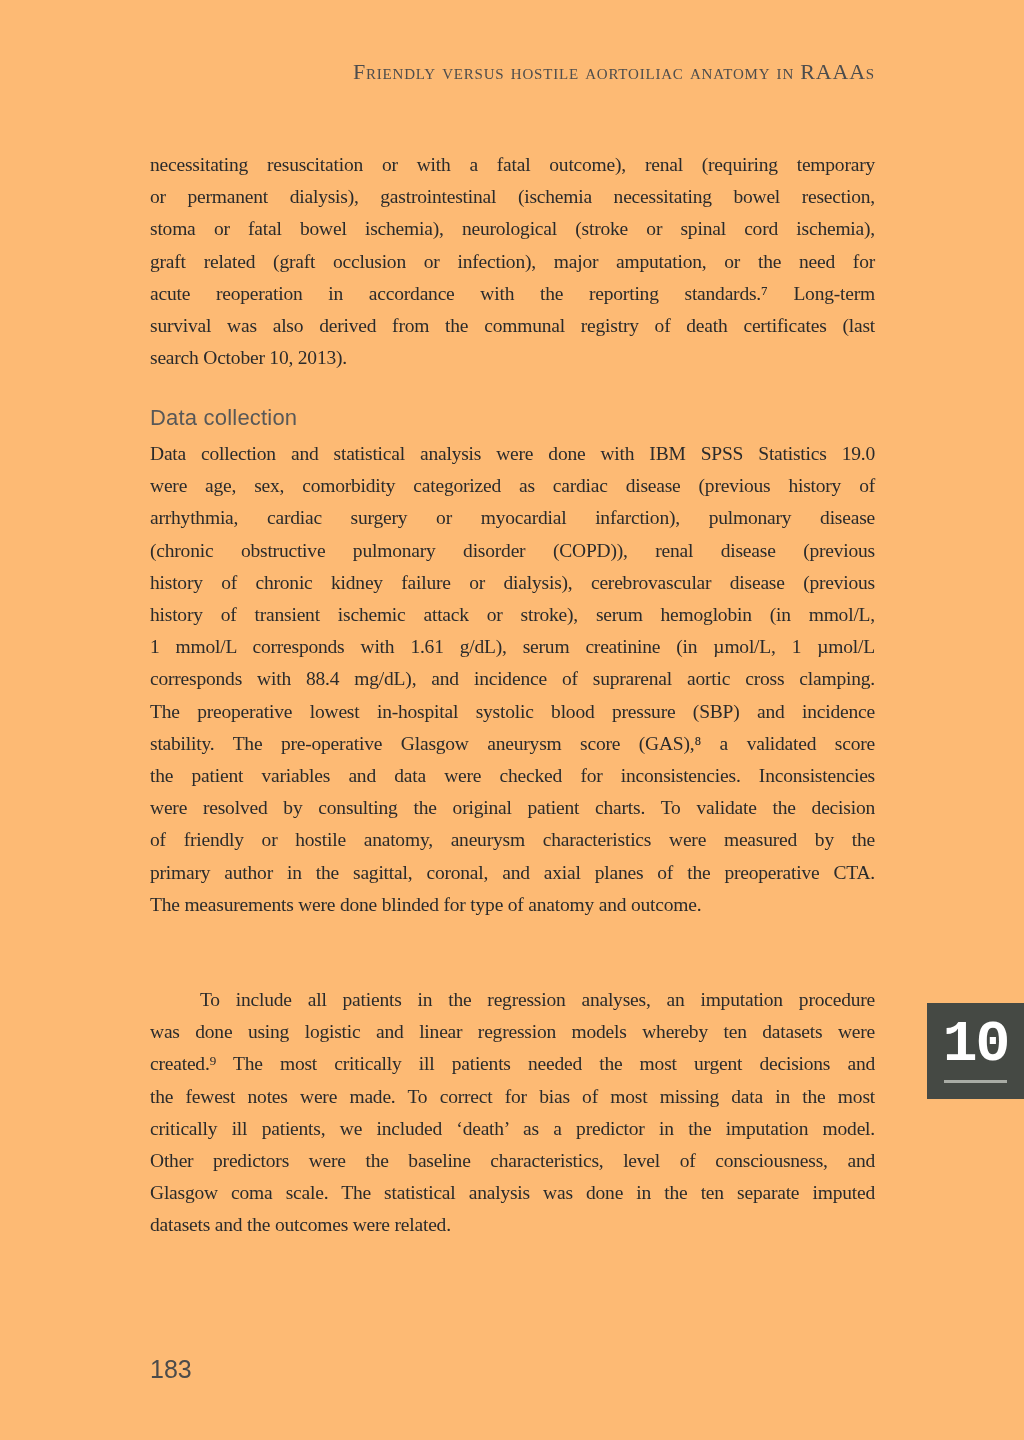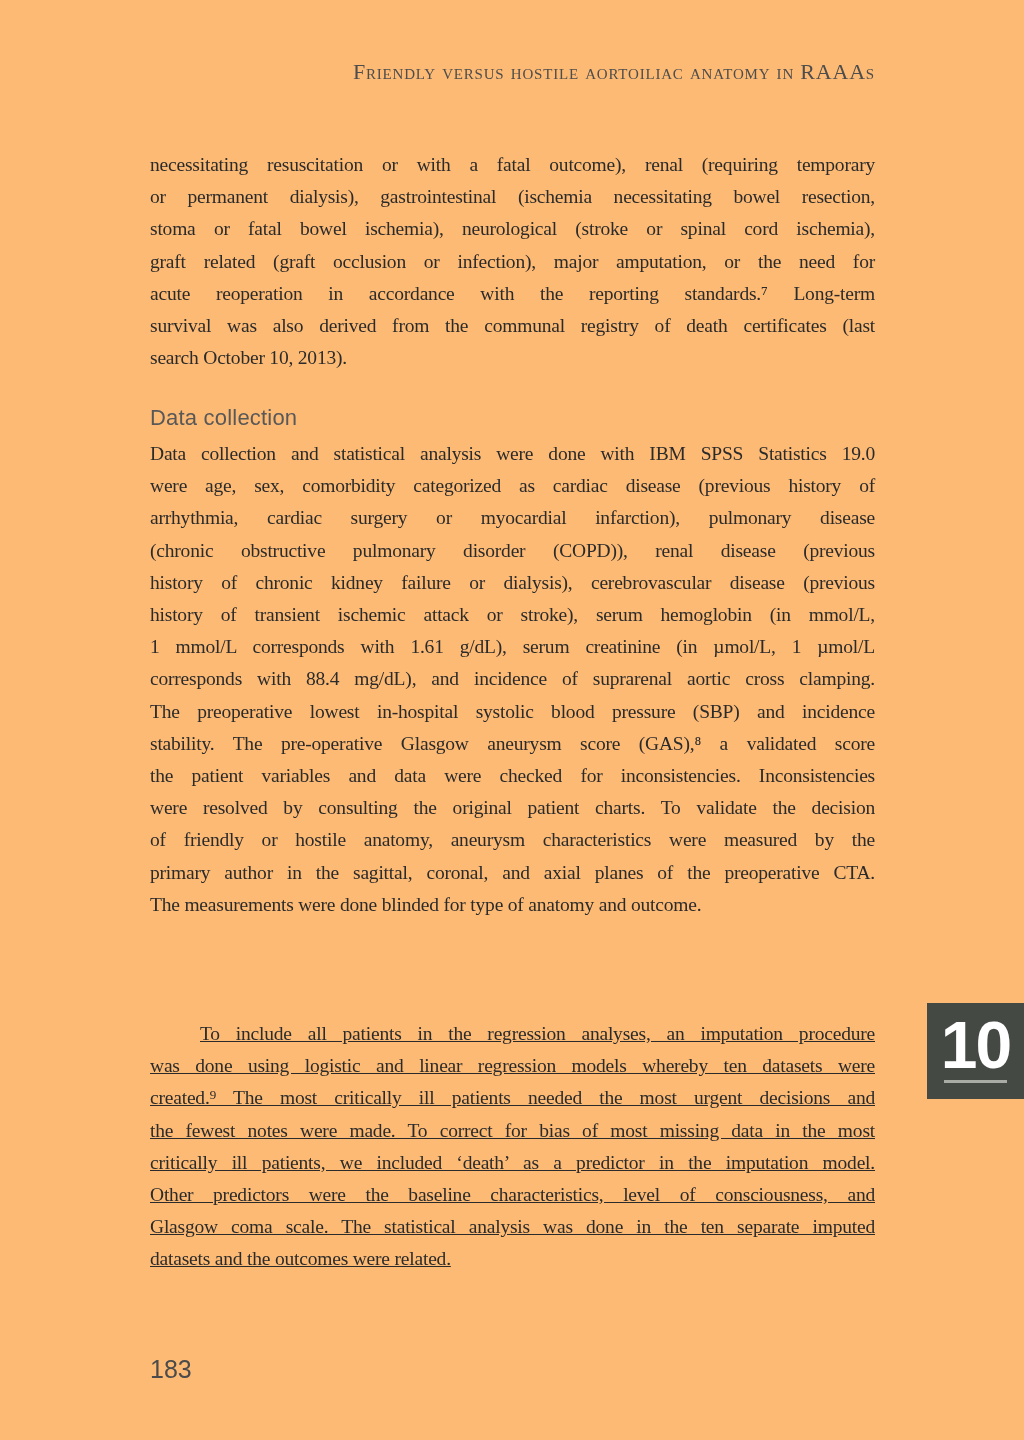--- a/index.html
+++ b/index.html
@@ -24,21 +24,21 @@
   .para {
     position: absolute;
     left: 150px; width: 725px;
     font-size: 19.5px;
     line-height: 32.2px;
     letter-spacing: -0.2px;
     color: #2b2b2b;
   }
   .p1 { top: 149px; }
   .p2 { top: 438px; }
-  .p3 { top: 1018px; text-decoration: underline; }
+  .p3 { top: 984px; }
   .bl { text-align: justify; text-align-last: justify; }
   .bl.last { text-align-last: left; }
   .bl.indent { text-indent: 50px; }
   .section-heading {
     position: absolute;
     left: 150px; top: 403px;
     font-family: "Liberation Sans", "DejaVu Sans", sans-serif;
     font-size: 22px;
     line-height: 30px;
     letter-spacing: 0.2px;
@@ -48,23 +48,23 @@
     position: absolute;
     left: 927px; top: 1003px;
     width: 97px; height: 96px;
     background: #454944;
     display: flex;
     flex-direction: column;
     align-items: center;
   }
   .chapter-num {
     margin-top: 13px;
-    font-family: Liberation Sans, sans-serif;
+    font-family: Liberation Mono, monospace;
     font-weight: bold;
-    font-size: 66px;
+    font-size: 58px;
     line-height: 58px;
     letter-spacing: -2px;
     color: #ffffff;
   }
   .chapter-rule {
     width: 63px; height: 3px;
     margin-top: 6px;
     background: #a9aca5;
   }
   .folio {

